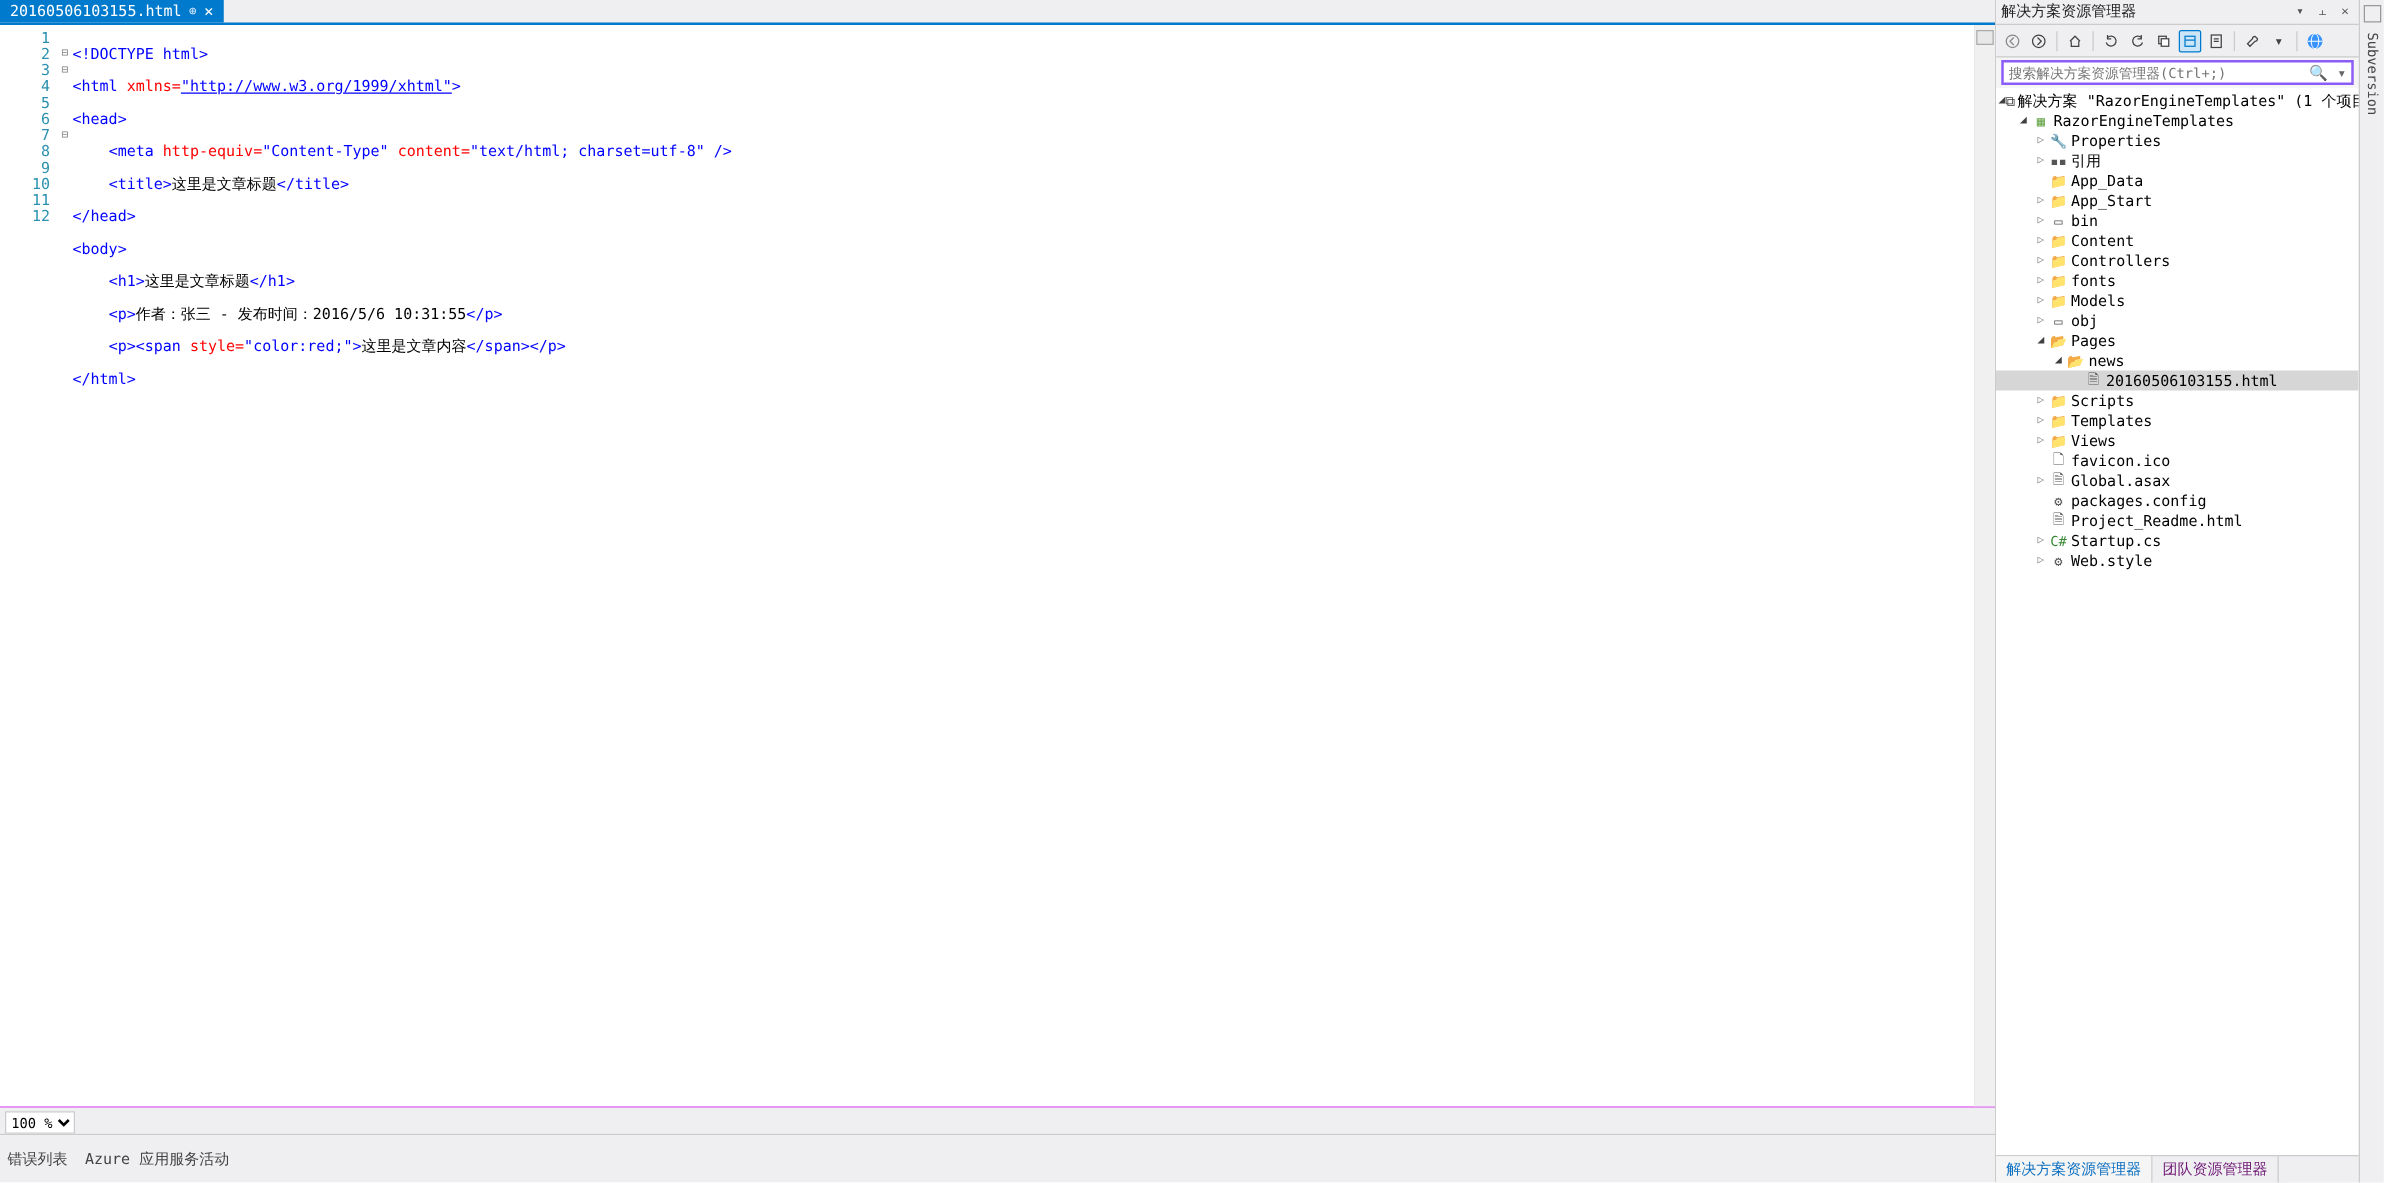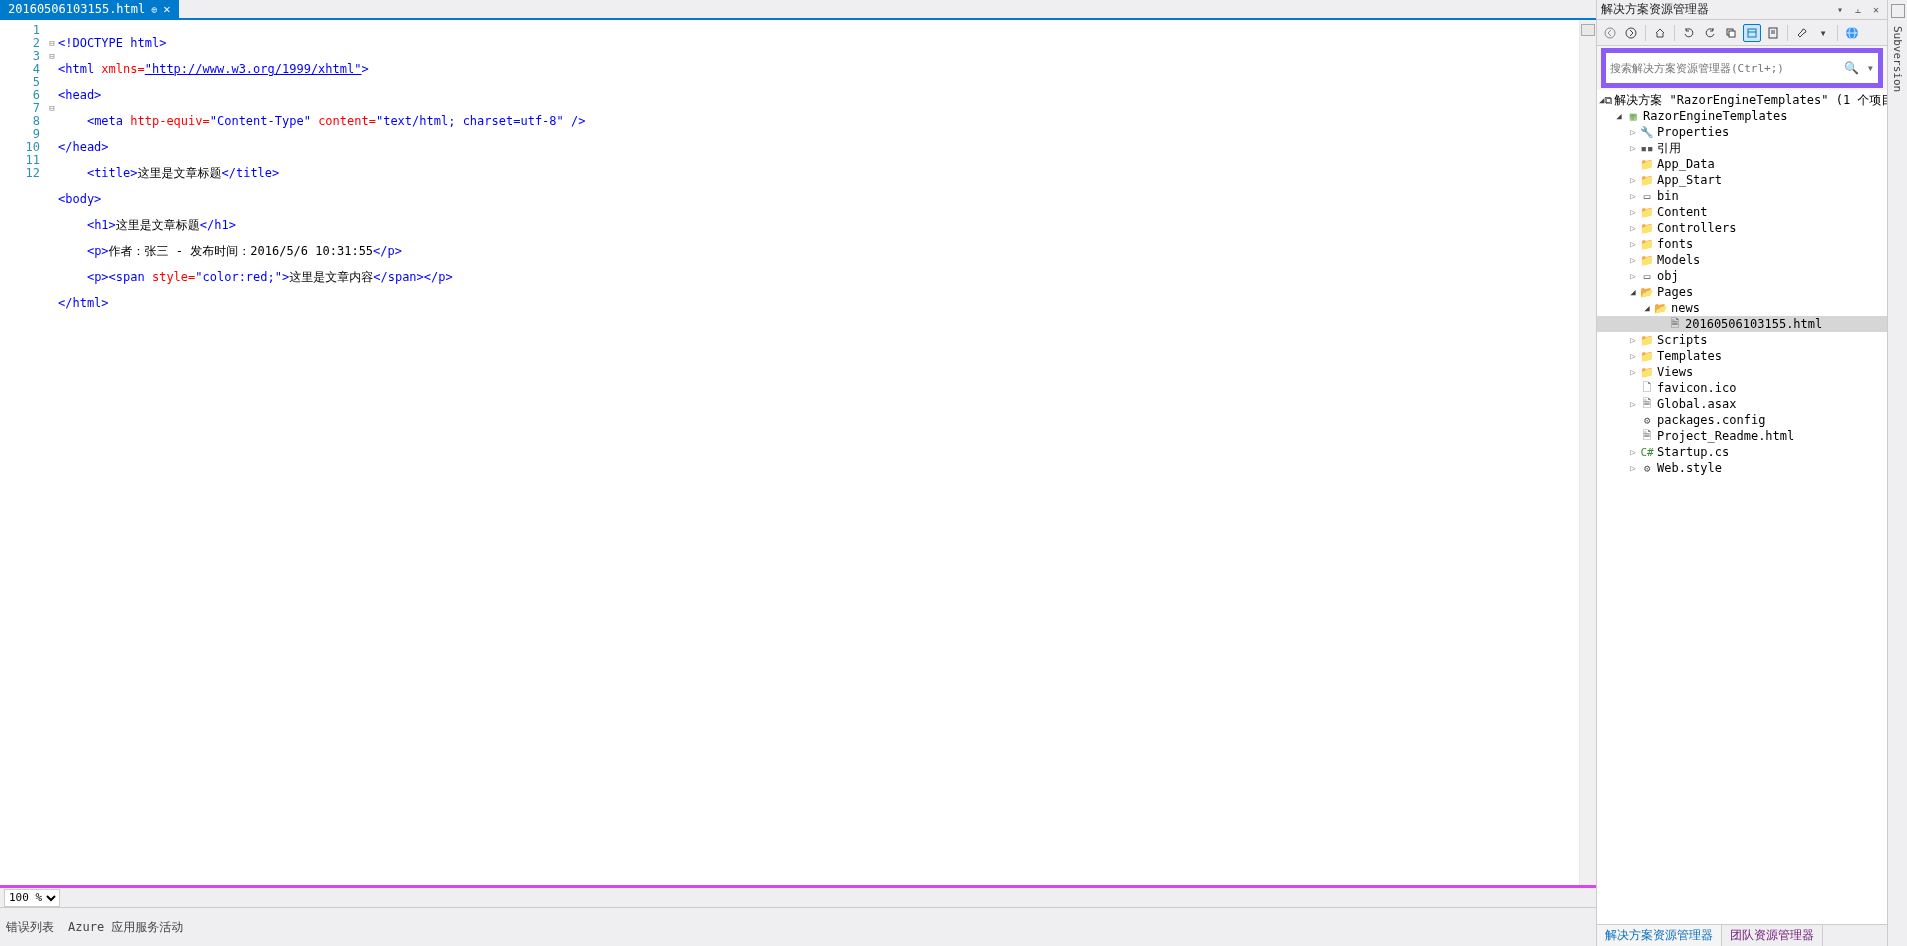--- a/index.html
+++ b/index.html
@@ -24,36 +24,36 @@
 .code div { height: 13px; }
 
 .c-blue { color: #0000ff; }
 .c-red { color: #ff0000; }
 .c-link { color: #0000ff; text-decoration: underline; }
 
 .vscroll { width: 17px; background: #f0f0f0; border-left: 1px solid #e8e8e8; position: relative; }
 .vscroll .thumb-up, .vscroll .thumb-down { height: 17px; text-align: center; color: #666; font-size: 9px; line-height: 17px; }
 .split-handle { position: absolute; top: 4px; right: 1px; width: 14px; height: 12px; background: #e8e8e8; border: 1px solid #aaa; }
 
-.zoom-bar { height: 22px; background: #efeff2; border-top: 3px solid #d946ef; display: flex; align-items: center; padding: 0 4px; }
+.zoom-bar { height: 22px; background: #efeff2; border-top: 1px solid #d946ef; display: flex; align-items: flex-end; padding: 0 4px; }
 .zoom-bar select { font-size: 11px; height: 18px; border: 1px solid #ccc; background: #fff; }
 
 
 .right-pane { width: 290px; display: flex; flex-direction: column; background: #f5f5f5; }
 .panel-header { height: 20px; background: #efeff2; display: flex; align-items: center; padding: 0 4px; gap: 4px; border-bottom: 1px solid #ccc; }
 .panel-header .title { flex: 1; color: #1e1e1e; }
 .panel-header .btn { width: 14px; height: 14px; color: #555; cursor: pointer; text-align: center; line-height: 14px; font-size: 10px; }
 
 .toolbar { height: 26px; background: #efeff2; display: flex; align-items: center; padding: 0 4px; gap: 3px; border-bottom: 1px solid #ccc; }
 .toolbar .ico { width: 18px; height: 18px; display: flex; align-items: center; justify-content: center; color: #424242; cursor: pointer; border-radius: 2px; }
 .toolbar .ico.boxed { border: 1px solid #007acc; background: #cde6f7; }
 .toolbar .sep { width: 1px; height: 16px; background: #ccc; margin: 0 2px; }
 .toolbar .globe { color: #0078d7; }
 
-.search-row { height: 40px; background: #fff; border: 5px solid #8b5cf6; margin: 2px 4px; display: flex; align-items: center; padding: 0 4px; }
+.search-row { height: 20px; background: #fff; border: 2px solid #8b5cf6; margin: 2px 4px; display: flex; align-items: center; padding: 0 4px; }
 .search-row input { flex: 1; border: none; outline: none; font-size: 11px; color: #666; }
 .search-row .mag { color: #666; }
 
 .tree { flex: 1; overflow: auto; background: #fff; padding: 2px 0; }
 .tree-row { display: flex; align-items: center; height: 16px; padding-right: 4px; cursor: default; }
 .tree-row.selected { background: #d6d6d6; }
 .tree-row .arrow { width: 12px; color: #666; font-size: 9px; text-align: center; }
 .tree-row .arrow.expanded::before { content: "◢"; color: #404040; }
 .tree-row .arrow.collapsed::before { content: "▷"; color: #888; }
 .tree-row .ico { width: 16px; height: 14px; margin-right: 2px; display: inline-flex; align-items: center; justify-content: center; font-size: 11px; }
@@ -126,22 +126,22 @@
             <div></div>
             <div></div>
             <div></div>
             <div></div>
         </div>
         <div class="code">
 <div><span class="c-blue">&lt;!DOCTYPE html&gt;</span></div>
 <div><span class="c-blue">&lt;html </span><span class="c-red">xmlns=</span><span class="c-link">"http://www.w3.org/1999/xhtml"</span><span class="c-blue">&gt;</span></div>
 <div><span class="c-blue">&lt;head&gt;</span></div>
 <div>    <span class="c-blue">&lt;meta </span><span class="c-red">http-equiv=</span><span class="c-blue">"Content-Type"</span> <span class="c-red">content=</span><span class="c-blue">"text/html; charset=utf-8"</span> <span class="c-blue">/&gt;</span></div>
+<div>    <span class="c-blue">&lt;title&gt;</span><span>这里是文章标题</span><span class="c-blue">&lt;/title&gt;</span></div>
 <div><span class="c-blue">&lt;/head&gt;</span></div>
-<div>    <span class="c-blue">&lt;title&gt;</span><span>这里是文章标题</span><span class="c-blue">&lt;/title&gt;</span></div>
 <div><span class="c-blue">&lt;body&gt;</span></div>
 <div>    <span class="c-blue">&lt;h1&gt;</span><span>这里是文章标题</span><span class="c-blue">&lt;/h1&gt;</span></div>
 <div>    <span class="c-blue">&lt;p&gt;</span><span>作者：张三 - 发布时间：2016/5/6 10:31:55</span><span class="c-blue">&lt;/p&gt;</span></div>
 <div>    <span class="c-blue">&lt;p&gt;&lt;span </span><span class="c-red">style=</span><span class="c-blue">"color:red;"</span><span class="c-blue">&gt;</span><span>这里是文章内容</span><span class="c-blue">&lt;/span&gt;&lt;/p&gt;</span></div>
 <div><span class="c-blue">&lt;/html&gt;</span></div>
         </div>
         <div class="vscroll">
           <div class="split-handle"></div>
           <div class="thumb-up">▴</div>
         </div>

